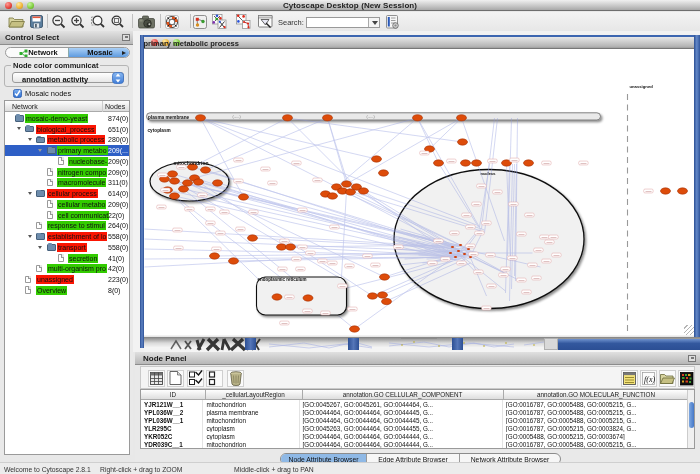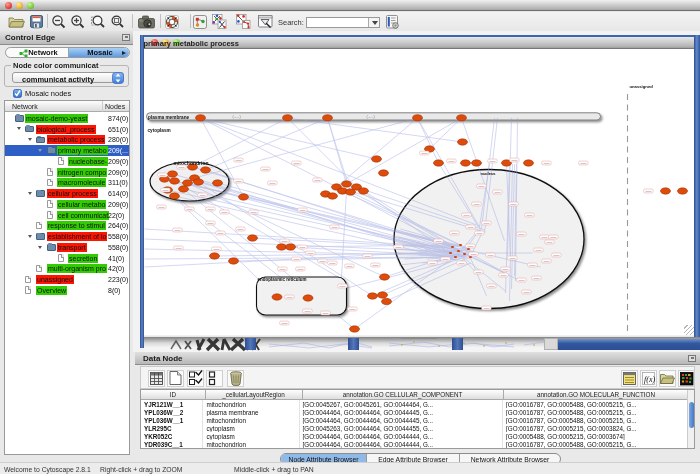--- a/index.html
+++ b/index.html
@@ -85,20 +85,21 @@
 #btabs .b2{width:93px;border-right:1px solid #999}
 #btabs .b3{width:100px}
 #statusbar{left:0;top:462px;width:700px;height:12px;background:#ececec;border-top:1px solid #cfcfcf;font-size:6.8px;color:#333}
 #statusbar span{position:absolute;top:3px}
 </style></head><body>
 
 <div class="abs" id="titlebar">
 <span class="tl" style="left:4.7px;background:radial-gradient(circle at 35% 30%,#ff9a94,#e4443c 60%,#b01e16)"></span>
 <span class="tl" style="left:16px;background:radial-gradient(circle at 35% 30%,#ffe9a0,#efb233 60%,#c2851a)"></span>
 <span class="tl" style="left:27.3px;background:radial-gradient(circle at 35% 30%,#c9f3a2,#7ece3c 60%,#50951c)"></span>
+<div class="t">Cytoscape Desktop (New Session)</div>
 </div>
 <div class="abs" id="toolbar">
 <span class="sep" style="left:47px"></span>
     <span class="sep" style="left:132px"></span>
 <span class="sep" style="left:160px"></span>
     <span class="sep" style="left:190px"></span>
 <svg width="700" height="18" style="position:absolute;left:0;top:0">
 
 <g transform="translate(8,3)">
  <path d="M1 3 L5 3 L6.5 4.5 L15 4.5 L15 12 L1 12 Z" fill="#d8d4a0" stroke="#7a7640" stroke-width="0.8"></path>
@@ -214,39 +215,39 @@
  <circle cx="9.5" cy="10.5" r="1.1" fill="#888"></circle>
 </g>
 </svg>
 <span id="search-lb">Search:</span>
 <div id="search-f">
       <span class="dd"></span>
     </div>
 </div>
 <div class="abs" id="cpanel">
 <div id="cp-title">
-      <span class="tt">Control Edge</span>
+      <span class="tt">Control Select</span>
       <span class="float-ic" style="right:3px;top:3px"></span>
     </div>
 <div id="cp-tabs">
  <div class="seg s1"><svg width="9" height="9" style="position:absolute;left:13px;top:1px">
    <rect x="0.5" y="3" width="3" height="3" fill="#2fae2f"></rect>
           <rect x="5.5" y="0.5" width="3" height="3" fill="#2fae2f"></rect>
    <rect x="5.5" y="5.5" width="3" height="3" fill="#2fae2f"></rect>
    <path d="M3.5 4.5 L5.5 2 M3.5 4.5 L5.5 7" stroke="#2fae2f" stroke-width="0.8" fill="none"></path>
         </svg>
   <span style="margin-left:12px">Network</span></div>
  <div class="seg s2">Mosaic</div>
  <div class="seg s3"></div>
 </div>
 <div id="grpbox">
       <span class="gl">Node color communicat</span>
     </div>
 <div id="combo">
-      <span class="ct">communicat activity</span>
+      <span class="ct">annotation activity</span>
  <svg width="12" height="12" style="position:absolute;right:-1px;top:-1px">
  <rect x="0.5" y="0.5" width="11" height="11" rx="3" fill="url(#stg)" stroke="#3a6ec0" stroke-width="0.8"></rect>
  <defs>
           <linearGradient id="stg" x1="0" y1="0" x2="0" y2="1">
             <stop offset="0" stop-color="#8ab9f2"></stop>
             <stop offset="1" stop-color="#3f7cd6"></stop>
           </linearGradient>
         </defs>
  <path d="M6 1.5 L8.4 4.5 L3.6 4.5 Z" fill="#fff"></path>
  <path d="M6 10.5 L8.4 7.5 L3.6 7.5 Z" fill="#fff"></path>
@@ -764,21 +765,21 @@
  </svg>
  <span class="bblock" style="left:101px"></span>
  <span class="bblock" style="left:204px"></span>
  <span class="bblock" style="left:308px"></span>
  <span style="position:absolute;left:400px;top:1px;width:14px;height:12px;background:#d9d9d9;border:1px solid #b0b0b0"></span>
       <div id="bblue"></div>
 </div>
 </div>
 <div class="abs" id="dpanel">
 <div id="dp-title">
-      <span class="tt">Data Node</span>
+      <span class="tt">Node Panel</span>
       <span class="float-ic" style="right:4px;top:3px"></span>
     </div>
 <div id="dp-toolbar">
 <span class="dbtn" style="left:7px"></span>
       <span class="dbtn" style="left:26px"></span>
 <span class="dbtn" style="left:46px"></span>
       <span class="dbtn" style="left:65px"></span>
 <span class="dbtn" style="left:86px"></span>
 <span class="dbtn" style="left:480px"></span>
       <span class="dbtn" style="left:499px"></span>

